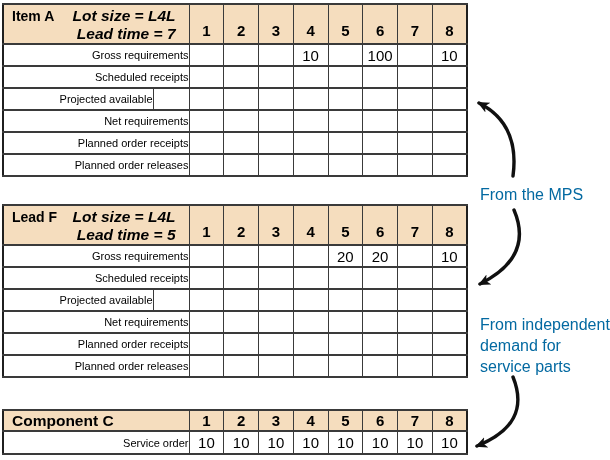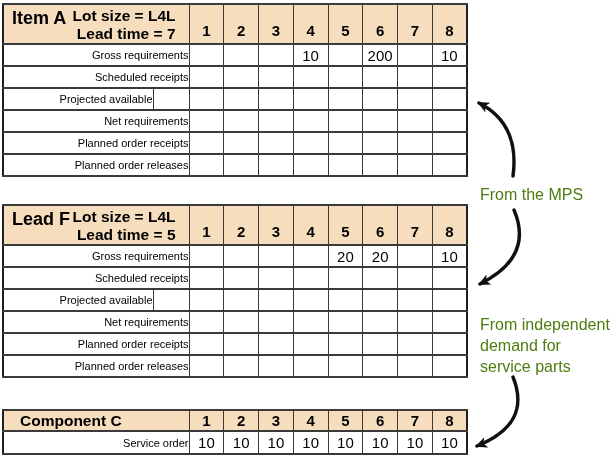--- a/index.html
+++ b/index.html
@@ -33,25 +33,25 @@
   .comp-table tr.head{height:21px;}
   .comp-table tbody tr{height:23px;}
 
   th.pnum{text-align:center;vertical-align:bottom;padding-bottom:4px;font-size:15px;}
   .comp-table th.pnum{vertical-align:middle;padding-bottom:0;}
   td.val{text-align:center;vertical-align:middle;}
   td.rowlabel{padding-left:0;text-align:right;vertical-align:middle;font-size:11px;white-space:nowrap;}
   td.onhand{background:#ffffff;}
 
   .hwrap{display:flex;justify-content:space-between;align-items:flex-start;padding:2px 13px 0 8px;}
-  .htitle{font-weight:bold;font-size:18px;white-space:nowrap;padding-top:1px;}
-  .hinfo{text-align:right;font-weight:bold;font-size:15.5px;line-height:18px;white-space:nowrap;}
-  .hsingle{padding-left:16px;text-align:left;font-size:15.5px;font-weight:bold;vertical-align:middle;}
-
-  .ann{position:absolute;font-size:16px;line-height:21px;color:#4d7c0f;}
+  .htitle{font-weight:bold;font-size:14px;white-space:nowrap;padding-top:1px;}
+  .hinfo{text-align:right;font-weight:bold;font-size:15.5px;line-height:18px;white-space:nowrap;font-style:italic;}
+  .hsingle{padding-left:8px;text-align:left;font-size:15.5px;font-weight:bold;vertical-align:middle;}
+
+  .ann{position:absolute;font-size:16px;line-height:21px;color:#0369a1;}
   #ann-mps{left:480px;top:184px;white-space:nowrap;}
   #ann-ind{left:480px;top:314px;white-space:pre-line;width:140px;}
 
   svg.overlay{position:absolute;left:0;top:0;width:610px;height:460px;pointer-events:none;}
   .arrow-path{fill:none;stroke:var(--arrow);stroke-width:3.4;stroke-linecap:round;}
 </style>
 </head>
 <body>
 
 <div class="canvas">
@@ -92,21 +92,21 @@
           </tr>
         </thead>
         <tbody>
           <tr>
             <td class="rowlabel" colspan="2">Gross requirements</td>
             <td class="val"></td>
             <td class="val"></td>
             <td class="val"></td>
             <td class="val">10</td>
             <td class="val"></td>
-            <td class="val">200</td>
+            <td class="val">100</td>
             <td class="val"></td>
             <td class="val">10</td>
           </tr>
           <tr>
             <td class="rowlabel" colspan="2">Scheduled receipts</td>
             <td class="val"></td>
             <td class="val"></td>
             <td class="val"></td>
             <td class="val"></td>
             <td class="val"></td>

